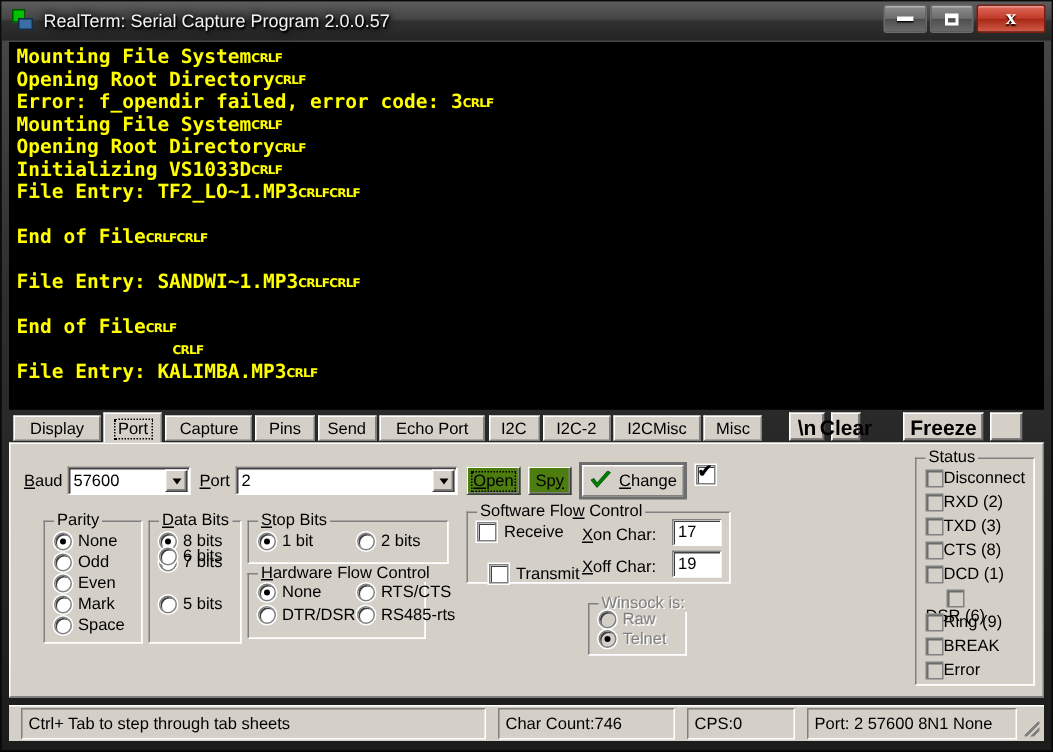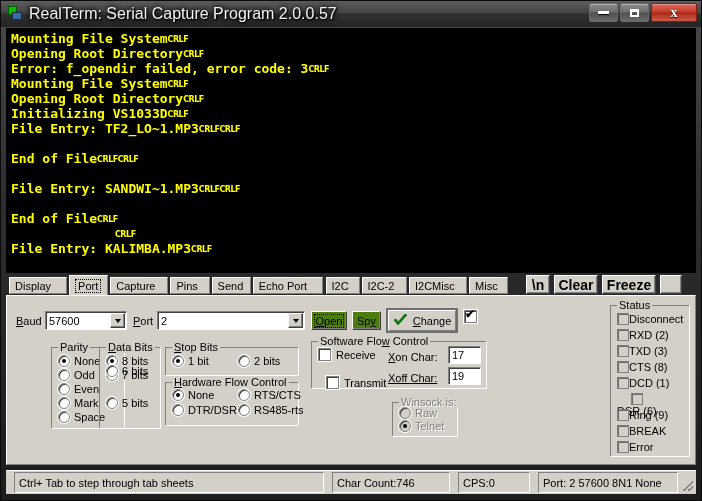--- a/index.html
+++ b/index.html
@@ -29,21 +29,21 @@
     display: flex; align-items: center;
   }
   #app-icon {
     width: 16px; height: 16px; margin-left: 6px; margin-right: 6px;
     position: relative; flex: 0 0 auto;
   }
   #app-icon .sq1 { position: absolute; left:1px; top:0px; width:9px; height:9px; background:#00c000; border:1px solid #005500; }
   #app-icon .sq2 { position: absolute; left:5px; top:6px; width:10px; height:8px; background:#3a6ea5; border:1px solid #142b44; }
   #title-text {
     color: #f2f2f2;
-    font-size: 16px;
+    font-size: 12px;
     text-shadow: 0 0 4px #000, 0 0 7px #000, 1px 1px 1px #000;
     white-space: nowrap;
   }
   #win-buttons {
     position: absolute; right: 4px; top: 2px;
     display: flex; gap: 0px;
   }
   .winbtn {
     width: 29px; height: 19px;
     border: 1px solid #6a6a6a;
@@ -103,21 +103,21 @@
     width: 690px; height: 20px;
   }
   .tab {
     position: absolute;
     top: 2px;
     height: 17px;
     background: #d4d0c8;
     border: 1px solid #fff;
     border-right-color: #808080;
     border-bottom-color: #808080;
-    display: flex; align-items: center; 
+    display: flex; align-items: center; justify-content: center;
     font-size: 11px; color: #000;
     padding: 0 5px;
     white-space: nowrap;
   }
   .tab.active {
     top: 0px;
     height: 20px;
     background: #d4d0c8;
     border: 1px solid #fff;
     border-right-color: #808080;
@@ -340,21 +340,21 @@
       </div>
       <div class="tab" style="left: 403px; width: 58.1px;">
         <span class="tl">I2CMisc</span>
       </div>
       <div class="tab" style="left: 463.1px; width: 39.2px;">
         <span class="tl">Misc</span>
       </div>
       <div class="toolbtn" style="left: 520px; width: 24px;">
         <span>\n</span>
       </div>
-      <div class="toolbtn" style="left: 548px; width: 44px;">
+      <div class="toolbtn" style="left: 548px; width: 20px;">
         <span>Clear</span>
       </div>
       <div class="toolbtn" style="left: 596px; width: 54px;">
         <span>Freeze</span>
       </div>
       <div class="toolbtn" style="left: 654px; width: 22px;">
         <span></span>
       </div>
     </div>
 
@@ -387,21 +387,21 @@
         <svg width="15" height="13" viewBox="0 0 15 13">
           <path d="M1 6 L5 11 L14 1 L12 0 L5 8 L3 5 Z" fill="#008000" stroke="#005000" stroke-width="0.6"></path>
         </svg>
         <span><span class="u">C</span><span>hange</span></span>
       </span>
     </div>
     <div class="check on" style="left:457px;top:14px;">
       <span class="box"></span>
     </div>
 
-    <div class="group" style="left:22px;top:51px;width:74px;height:82px;margin-left:22px;">
+    <div class="group" style="left:22px;top:51px;width:66px;height:82px;">
       <span class="inner-b"></span>
       <span class="group-title">Parity</span>
       <div class="radio sel" style="left:6px;top:7px;">
           <span class="dot"></span>
           <span class="lbl">None</span>
         </div>
       <div class="radio" style="left:6px;top:21px;">
           <span class="dot"></span>
           <span class="lbl">Odd</span>
         </div>
@@ -446,21 +446,21 @@
       <div class="radio sel" style="left:6px;top:7px;">
           <span class="dot"></span>
           <span class="lbl">1 bit</span>
         </div>
       <div class="radio" style="left:72px;top:7px;">
           <span class="dot"></span>
           <span class="lbl">2 bits</span>
         </div>
     </div>
 
-    <div class="group" style="left:158px;top:86px;width:134px;height:44px;">
+    <div class="group" style="left:158px;top:86px;width:119px;height:44px;">
       <span class="inner-b"></span>
       <span class="group-title"><span class="u">H</span><span>ardware Flow Control</span></span>
       <div class="radio sel" style="left:6px;top:6px;">
           <span class="dot"></span>
           <span class="lbl">None</span>
         </div>
       <div class="radio" style="left:72px;top:6px;">
           <span class="dot"></span>
           <span class="lbl">RTS/CTS</span>
         </div>
@@ -482,21 +482,21 @@
           <span class="lbl">Receive</span>
       </div>
       <div class="lbl" style="position:absolute;left:76px;top:9px;"><span class="u">X</span><span>on Char:</span></div>
       <div class="field" style="position:absolute;left:136px;top:4px;width:33px;height:18px;">
         <span>17</span>
       </div>
       <div class="check" style="left:14px;top:27px;margin-top:7px;">
         <span class="box"></span>
           <span class="lbl">Transmit</span>
       </div>
-      <div class="lbl" style="position:absolute;left:76px;top:30px;text-decoration:underline;"><span class="u">X</span><span>off Char:</span></div>
+      <div class="lbl" style="position:absolute;left:76px;top:30px;"><span class="u">X</span><span>off Char:</span></div>
       <div class="field" style="position:absolute;left:136px;top:25px;width:33px;height:18px;">
         <span>19</span>
       </div>
     </div>
 
     <div class="group" style="left:385px;top:106px;width:66px;height:35px;">
       <span class="inner-b"></span>
       <span class="group-title" style="color:#808080;text-shadow:1px 1px 0 #fff;">Winsock is:</span>
       <div class="radio dis" style="left:6px;top:4px;">
           <span class="dot"></span>

